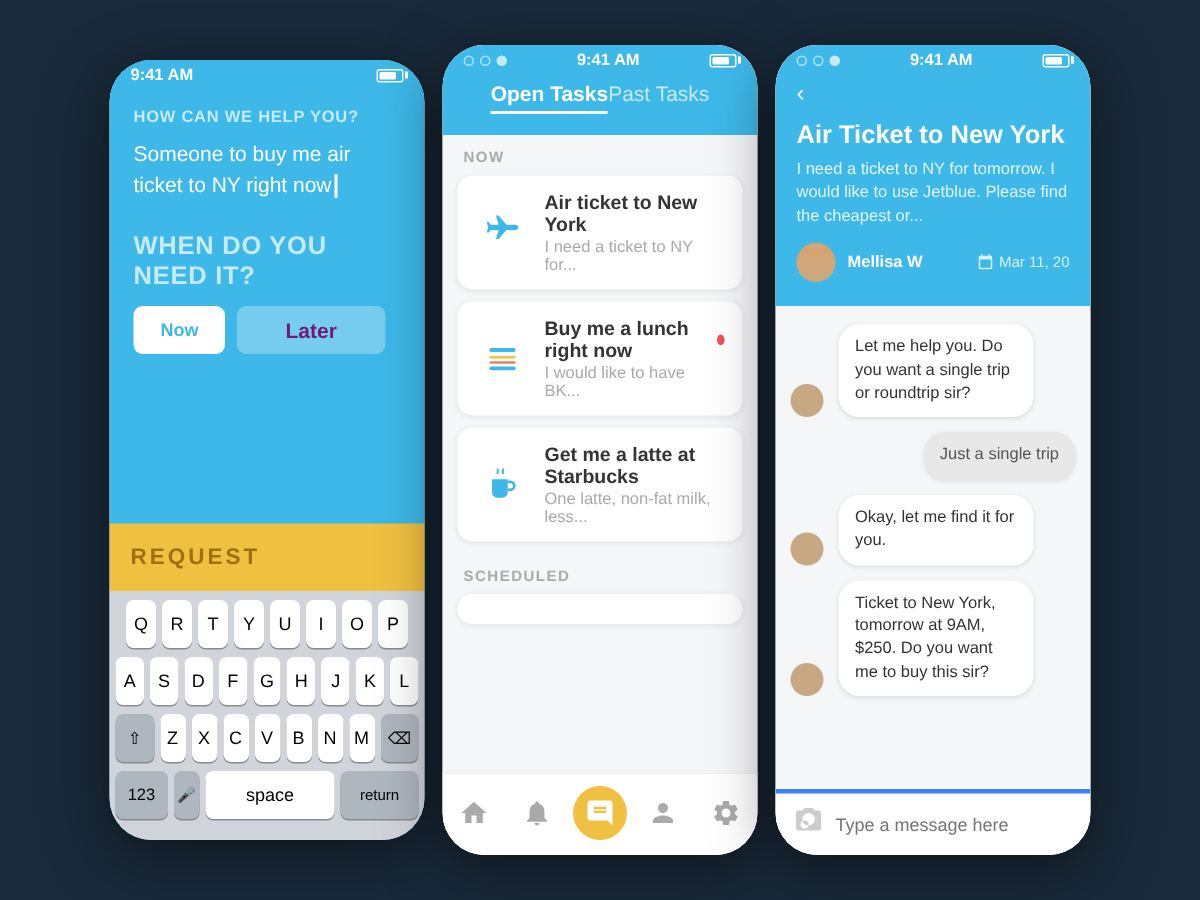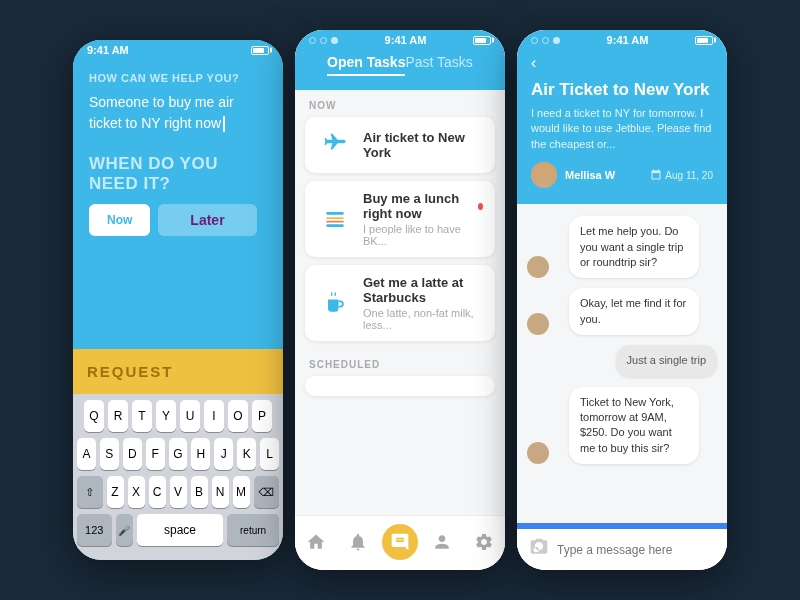--- a/index.html
+++ b/index.html
@@ -353,21 +353,21 @@
       flex: 1;
       overflow: hidden;
       padding: 12px 10px;
       display: flex;
       flex-direction: column;
       gap: 10px;
     }
     .chat-bubble {
       display: flex;
       align-items: flex-end;
-      gap: 20px;
+      gap: 10px;
     }
     .chat-bubble.right {
       flex-direction: row-reverse;
     }
     .bubble-text {
       background: #fff;
       border-radius: 14px;
       padding: 8px 11px;
       font-size: 11px;
       color: #333;
@@ -381,21 +381,21 @@
     }
     .chat-avatar {
       width: 22px;
       height: 22px;
       border-radius: 50%;
       background: #c8a882;
       flex-shrink: 0;
     }
     .phone-3 .chat-input-bar {
       background: #fff;
-      border-top: 6px solid #3b82f6;
+      border-top: 3px solid #3b82f6;
       display: flex;
       align-items: center;
       padding: 8px 12px;
       gap: 8px;
     }
     .camera-icon-wrap {
       color: #ccc;
       font-size: 18px;
       cursor: pointer;
     }
@@ -498,36 +498,37 @@
       <div class="task-list">
         <div class="section-label">NOW</div>
         <div class="task-card">
           <div class="task-icon">
             <svg viewBox="0 0 32 32" fill="none" xmlns="http://www.w3.org/2000/svg">
               <path d="M28 12c0-1.1-.9-2-2-2h-7L13 3H11l2 7H7L5.5 8H4l1 4-1 4h1.5L7 14h6l-2 7h2l6-7h7c1.1 0 2-.9 2-2z" fill="#3db8e8"></path>
             </svg>
           </div>
           <div class="task-info">
             <div class="task-title">Air ticket to New York</div>
+            <div class="task-sub">I need a ticket to NY for...</div>
           </div>
         </div>
         <div class="task-card">
           <div class="task-icon">
             <svg viewBox="0 0 32 32" fill="#3db8e8" xmlns="http://www.w3.org/2000/svg">
               <rect x="6" y="8" width="20" height="3" rx="1.5" fill="#3db8e8"></rect>
               <rect x="6" y="14" width="20" height="2" rx="1" fill="#f0c040"></rect>
               <rect x="6" y="18" width="20" height="2" rx="1" fill="#e88060"></rect>
               <rect x="6" y="22" width="20" height="3" rx="1.5" fill="#3db8e8"></rect>
             </svg>
           </div>
           <div class="task-info">
             <div class="task-title">
               Buy me a lunch right now <span class="task-dot"></span>
             </div>
-            <div class="task-sub">I people like to have BK...</div>
+            <div class="task-sub">I would like to have BK...</div>
           </div>
         </div>
         <div class="task-card">
           <div class="task-icon">
             <svg viewBox="0 0 32 32" fill="none" xmlns="http://www.w3.org/2000/svg">
               <path d="M8 12h12v10a4 4 0 01-4 4H12a4 4 0 01-4-4V12z" fill="#3db8e8"></path>
               <path d="M20 14h2a3 3 0 010 6h-2" stroke="#3db8e8" stroke-width="2" fill="none"></path>
               <path d="M12 8 Q13 5 12 4" stroke="#3db8e8" stroke-width="1.5" fill="none"></path>
               <path d="M16 8 Q17 5 16 4" stroke="#3db8e8" stroke-width="1.5" fill="none"></path>
             </svg>
@@ -595,36 +596,36 @@
         <div class="ticket-desc">I need a ticket to NY for tomorrow. I would like to use Jetblue. Please find the cheapest or...</div>
         <div class="meta-row">
           <div class="avatar">
             <div class="avatar-face"></div>
           </div>
           <span class="meta-name">Mellisa W</span>
           <span class="meta-date">
             <svg width="12" height="12" viewBox="0 0 24 24" fill="rgba(255,255,255,0.8)">
                 <path d="M19 3h-1V1h-2v2H8V1H6v2H5C3.9 3 3 3.9 3 5v14c0 1.1.9 2 2 2h14c1.1 0 2-.9 2-2V5c0-1.1-.9-2-2-2zm0 16H5V8h14v11z"></path>
               </svg>
-            <span>Aug 11, 20</span>
+            <span>Mar 11, 20</span>
           </span>
         </div>
       </div>
 
       <div class="chat-area">
         <div class="chat-bubble left">
           <div class="chat-avatar"></div>
           <div class="bubble-text">Let me help you. Do you want a single trip or roundtrip sir?</div>
         </div>
+        <div class="chat-bubble right">
+          <div class="bubble-text gray">Just a single trip</div>
+        </div>
         <div class="chat-bubble left">
           <div class="chat-avatar"></div>
           <div class="bubble-text">Okay, let me find it for you.</div>
-        </div>
-        <div class="chat-bubble right">
-          <div class="bubble-text gray">Just a single trip</div>
         </div>
         <div class="chat-bubble left">
           <div class="chat-avatar"></div>
           <div class="bubble-text">Ticket to New York, tomorrow at 9AM, $250. Do you want me to buy this sir?</div>
         </div>
       </div>
 
       <div class="chat-input-bar">
         <div class="camera-icon-wrap">
           <svg width="20" height="20" viewBox="0 0 24 24" fill="#ccc">

